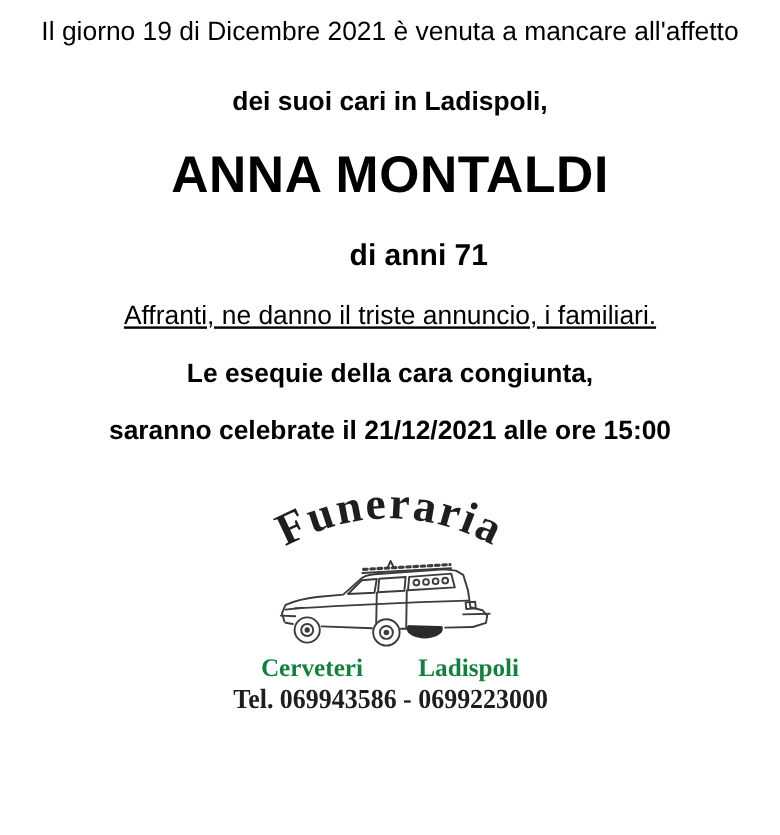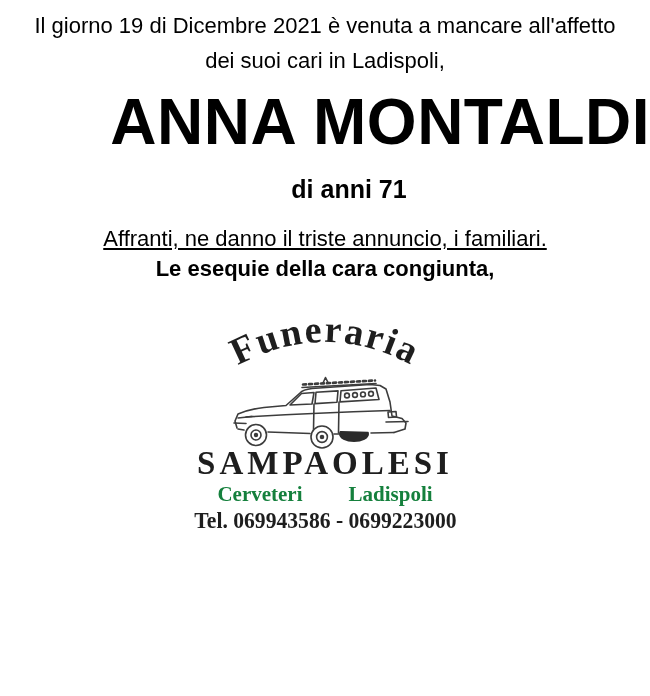--- a/index.html
+++ b/index.html
@@ -17,39 +17,39 @@
     margin: 0;
     text-align: center;
     font-size: 22px;
     line-height: 26px;
     color: #000000;
     font-weight: normal;
   }
   .line.bold { font-weight: bold; }
 
   .l1 { padding-top: 13px; }
-  .l2 { margin-top: 9px; }
+  .l2 { margin-top: 33px; font-weight: bold; }
   .deceased-name {
     margin: 23px 0 0 0;
-    text-align: right;
-    font-size: 64px;
+    text-align: center;
+    font-size: 43px;
     line-height: 50px;
     font-weight: bold;
     letter-spacing: 0.5px;
   }
   .age {
     margin: 28px 0 0 0;
     text-align: center;
     font-size: 25px;
     line-height: 28px;
     font-weight: bold;
     padding-left: 48px;
   }
   .l3 { margin-top: 23px; text-decoration: underline; }
-  .l4 { margin-top: 4px; }
+  .l4 { margin-top: 22px; }
   .l5 { margin-top: 22px; }
   .l6 { margin-top: 22px; }
 
   .logo {
     margin: 26px auto 0 auto;
     width: 330px;
     display: flex;
     flex-direction: column;
     align-items: center;
     color: #1e1e1e;
@@ -103,20 +103,21 @@
 
   <p class="line l1">Il giorno 19 di Dicembre 2021 è venuta a mancare all'affetto</p>
   <p class="line l2">dei suoi cari in Ladispoli,</p>
 
   <h1 class="deceased-name">ANNA MONTALDI</h1>
 
   <p class="age">di anni 71</p>
 
   <p class="line l3">Affranti, ne danno il triste annuncio, i familiari.</p>
   <p class="line bold l4">Le esequie della cara congiunta,</p>
+  <p class="line bold l5">saranno celebrate il 21/12/2021 alle ore 15:00</p>
 
   <div class="logo">
 
     <svg class="arc-svg" viewBox="0 0 300 78" aria-hidden="true">
       <defs>
         <path id="funerariaArc" d="M 36 74 Q 150 -6 264 74" fill="none"></path>
       </defs>
       <text text-anchor="middle">
         <textPath href="#funerariaArc" startOffset="50%">Funeraria</textPath>
       </text>
@@ -163,21 +164,20 @@
         <circle cx="26" cy="63" r="10.5" fill="#ffffff"></circle>
         <circle cx="26" cy="63" r="5"></circle>
         <circle cx="26" cy="63" r="1.4" fill="#3c3c3c"></circle>
 
         <circle cx="92" cy="65" r="11" fill="#ffffff"></circle>
         <circle cx="92" cy="65" r="5.4"></circle>
         <circle cx="92" cy="65" r="1.5" fill="#3c3c3c"></circle>
       </g>
     </svg>
 
-    <div class="company">SAMPAOLESI</div>
 
     <div class="cities">
       <span>Cerveteri</span>
       <span>Ladispoli</span>
     </div>
 
     <div class="tel">Tel. 069943586 - 0699223000</div>
 
   </div>
 

